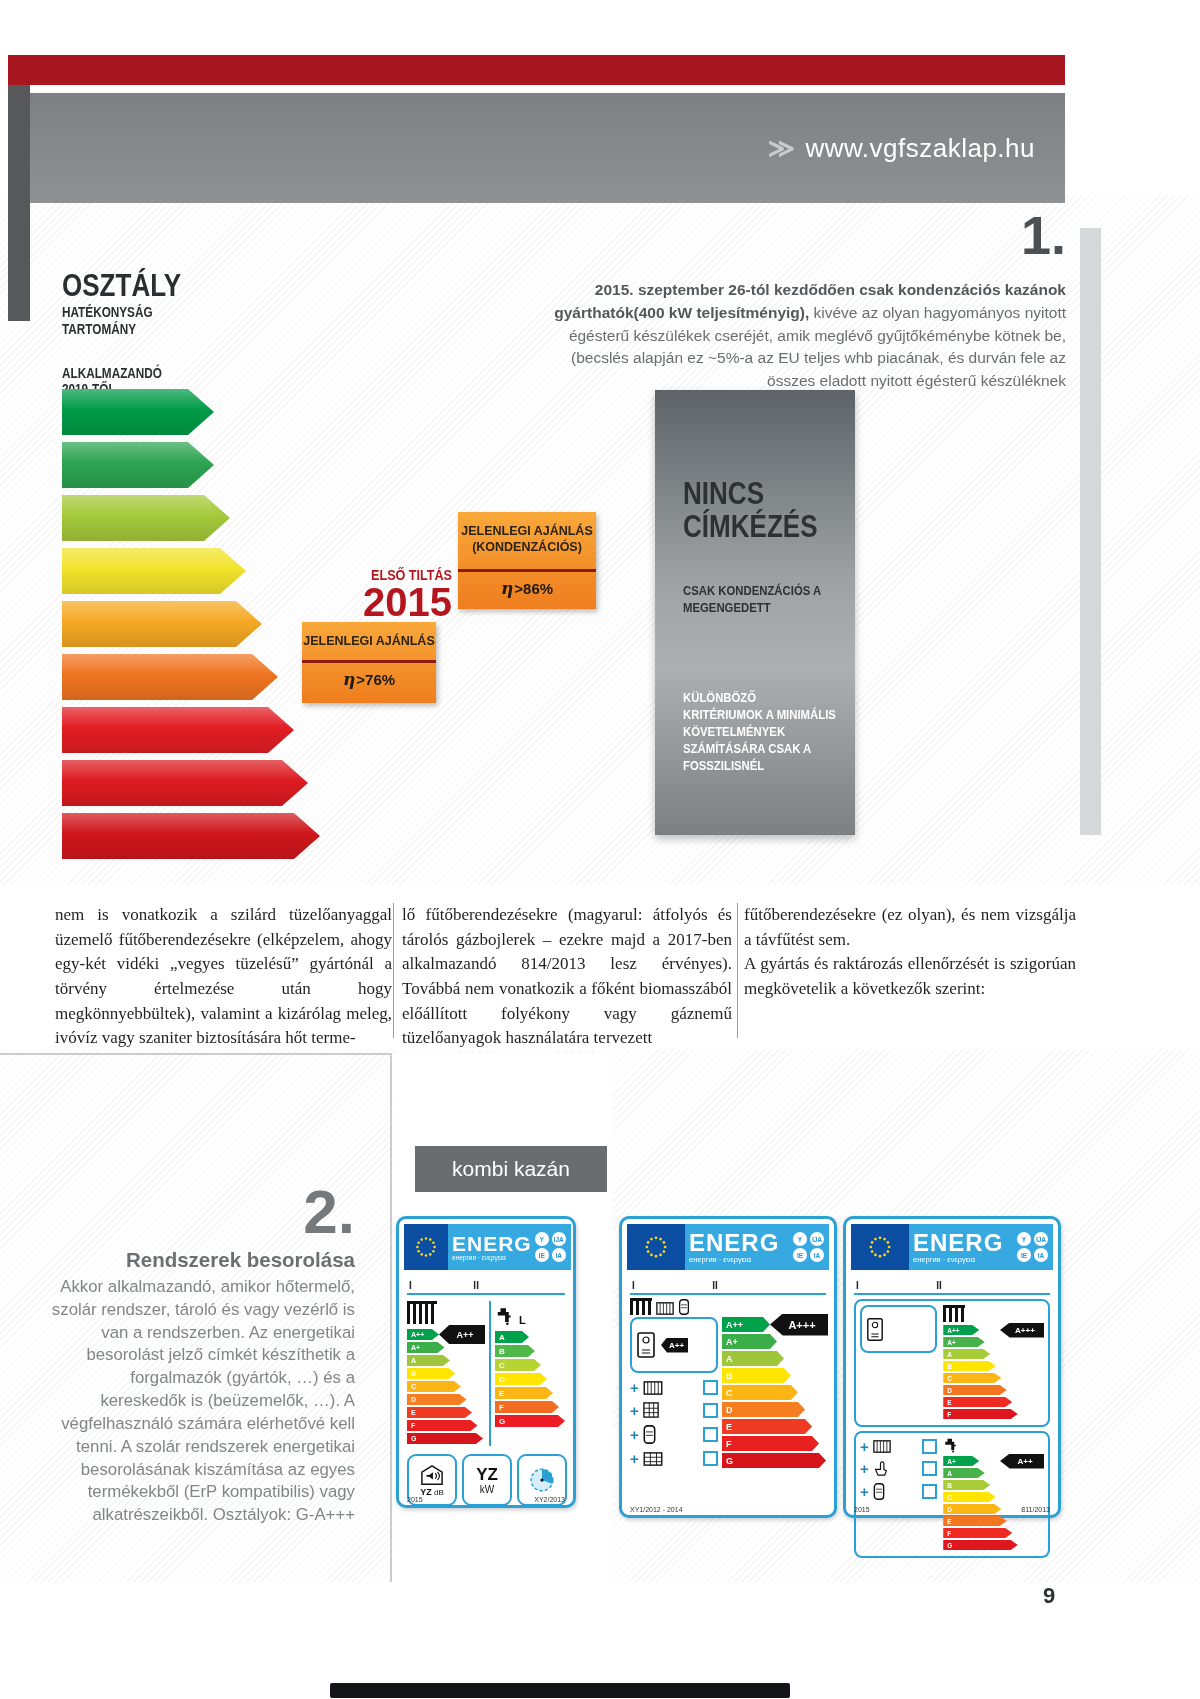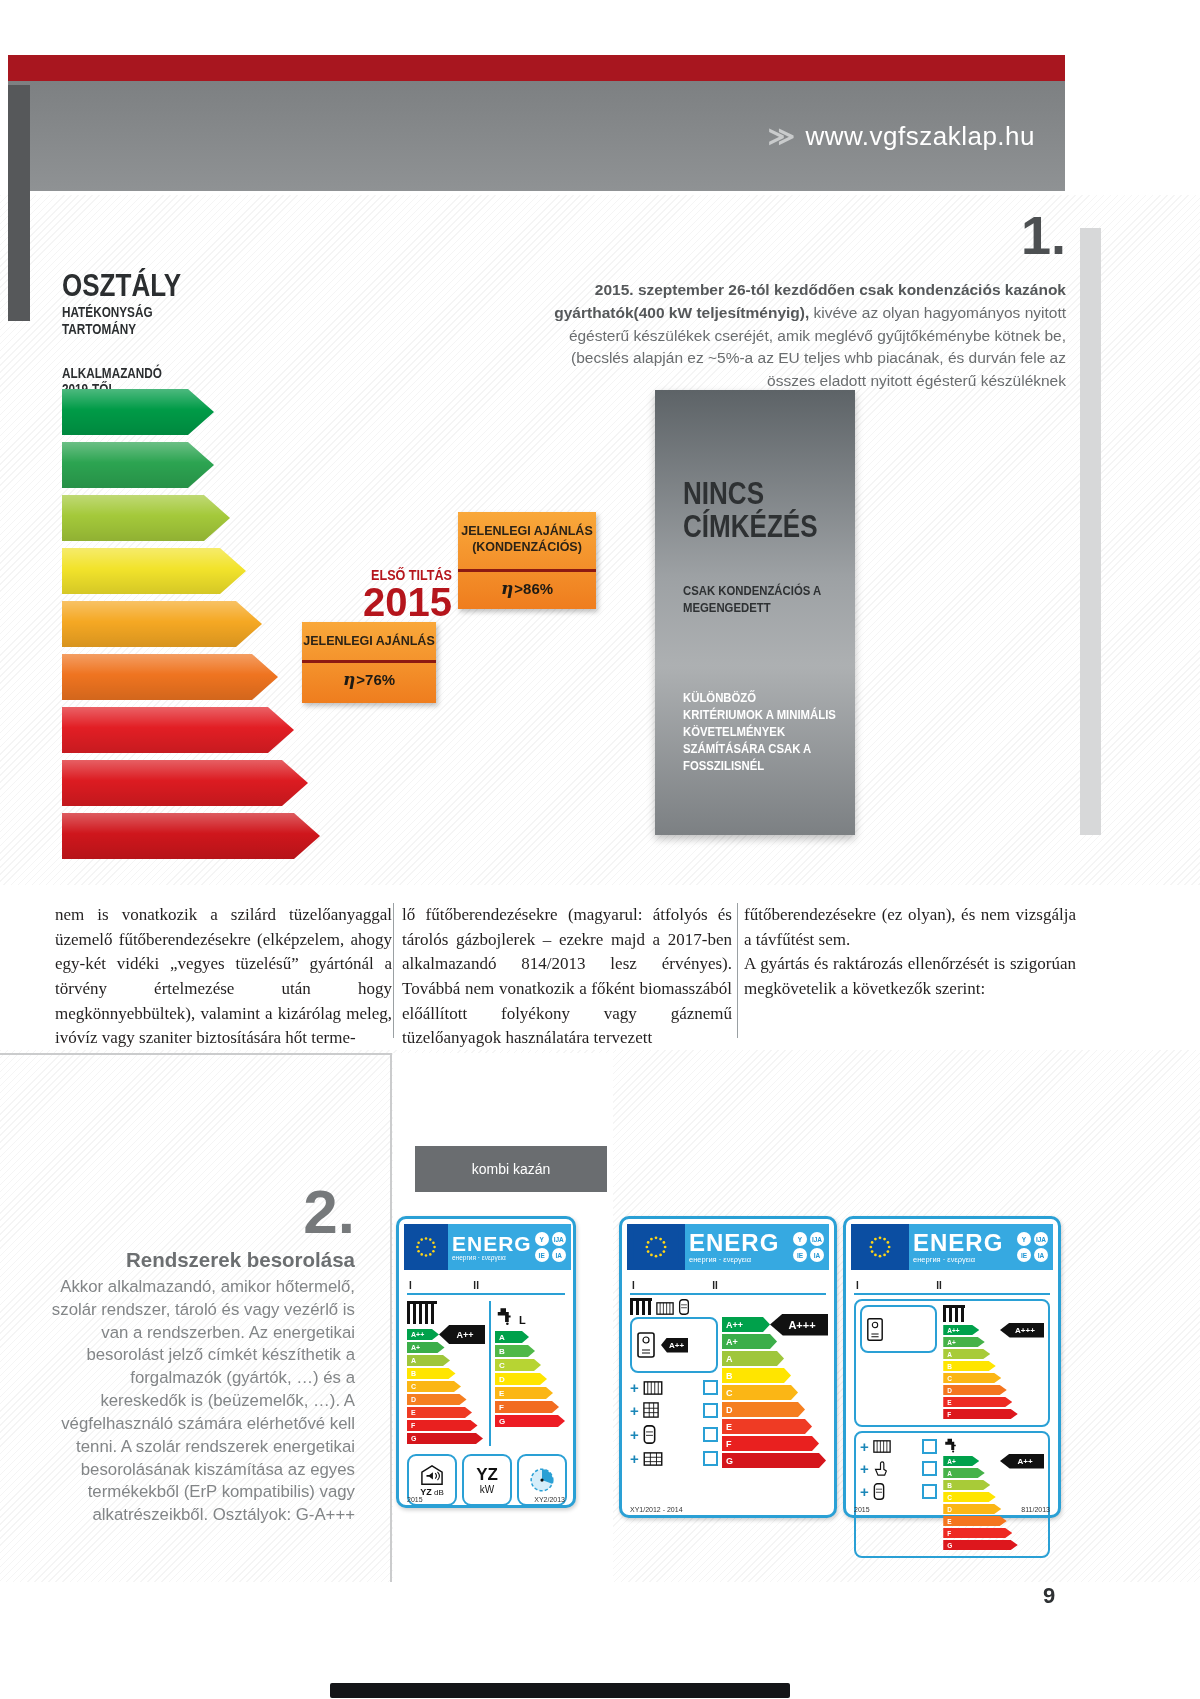--- a/index.html
+++ b/index.html
@@ -6,21 +6,21 @@
   .page{position:relative;width:1200px;height:1699px;background:#ffffff;overflow:hidden;
         font-family:"Liberation Sans",sans-serif;-webkit-font-smoothing:antialiased;}
   .abs{position:absolute;}
   .hatch{background-image:repeating-linear-gradient(135deg,rgba(110,110,110,0.07) 0 1px,transparent 1px 5px);}
   .cond{transform:scaleX(.84);transform-origin:0 50%;white-space:nowrap;}
   .condblk{transform:scaleX(.84);transform-origin:0 0;}
   .condr{transform:scaleX(.84);transform-origin:100% 0;}
 
   
   .topbar-red{left:8px;top:55px;width:1057px;height:30px;background:#a8161f;}
-  .header-gray{left:8px;top:81px;width:1057px;height:110px;background:linear-gradient(180deg,#7d8082,#8f9294);}
+  .header-gray{left:8px;top:93px;width:1057px;height:110px;background:linear-gradient(180deg,#7d8082,#8f9294);}
   .header-gray .url{position:absolute;right:30px;top:40px;color:#fff;font-size:26px;letter-spacing:.5px;}
   .header-gray .chev{color:#c9cbcc;margin-right:10px;font-weight:bold;}
   .left-strip{left:8px;top:85px;width:22px;height:236px;background:#56585a;}
   .right-strip{left:1080px;top:228px;width:21px;height:607px;background:#d7d8d9;}
   .sec1-number{left:1008px;top:208px;width:58px;text-align:right;font-size:54px;font-weight:bold;color:#4d5052;line-height:1;}
 
   .intro{left:520px;top:279px;width:546px;margin:0;text-align:right;font-size:15.5px;line-height:1.47;color:#6a6d6f;}
   .intro .b{font-weight:bold;color:#55585a;}
 
   
@@ -75,21 +75,21 @@
   
   .sec2{left:40px;top:1183px;width:315px;text-align:right;}
   .sec2 .num{font-size:62px;font-weight:bold;color:#76797b;line-height:.95;}
   .sec2 .title{font-size:20.5px;font-weight:bold;color:#6c6f71;margin-top:6px;}
   .sec2 .body{font-size:16.8px;color:#828587;line-height:1.36;margin-top:4px;}
 
   
   .white-col{left:393px;top:1053px;width:220px;height:529px;background:#fff;}
   .hline{left:0;top:1053px;width:390px;height:2px;background:#cbcccd;}
   .vline{left:390px;top:1053px;width:2px;height:529px;background:#cbcccd;}
-  .tab{top:1146px;height:46px;background:#6a6d70;color:#fff;font-size:14px;display:flex;align-items:center;justify-content:center;}
+  .tab{top:1146px;height:46px;background:#6a6d70;color:#fff;font-size:21px;display:flex;align-items:center;justify-content:center;}
   .tab1{left:415px;width:192px;}
   .tab2{left:663px;width:229px;}
 
   
   .elabel{background:#fff;border:3px solid #2aa0d5;border-radius:10px;box-shadow:1px 2px 4px rgba(0,0,0,.2);}
   .l1{left:396px;top:1216px;width:174px;height:286px;}
   .l2{left:619px;top:1216px;width:212px;height:296px;}
   .l3{left:843px;top:1216px;width:212px;height:296px;}
   .el-head{display:flex;margin:5px;height:46px;}
   .el-flag{background:#0b4ea2;width:58px;display:flex;align-items:center;justify-content:center;}

